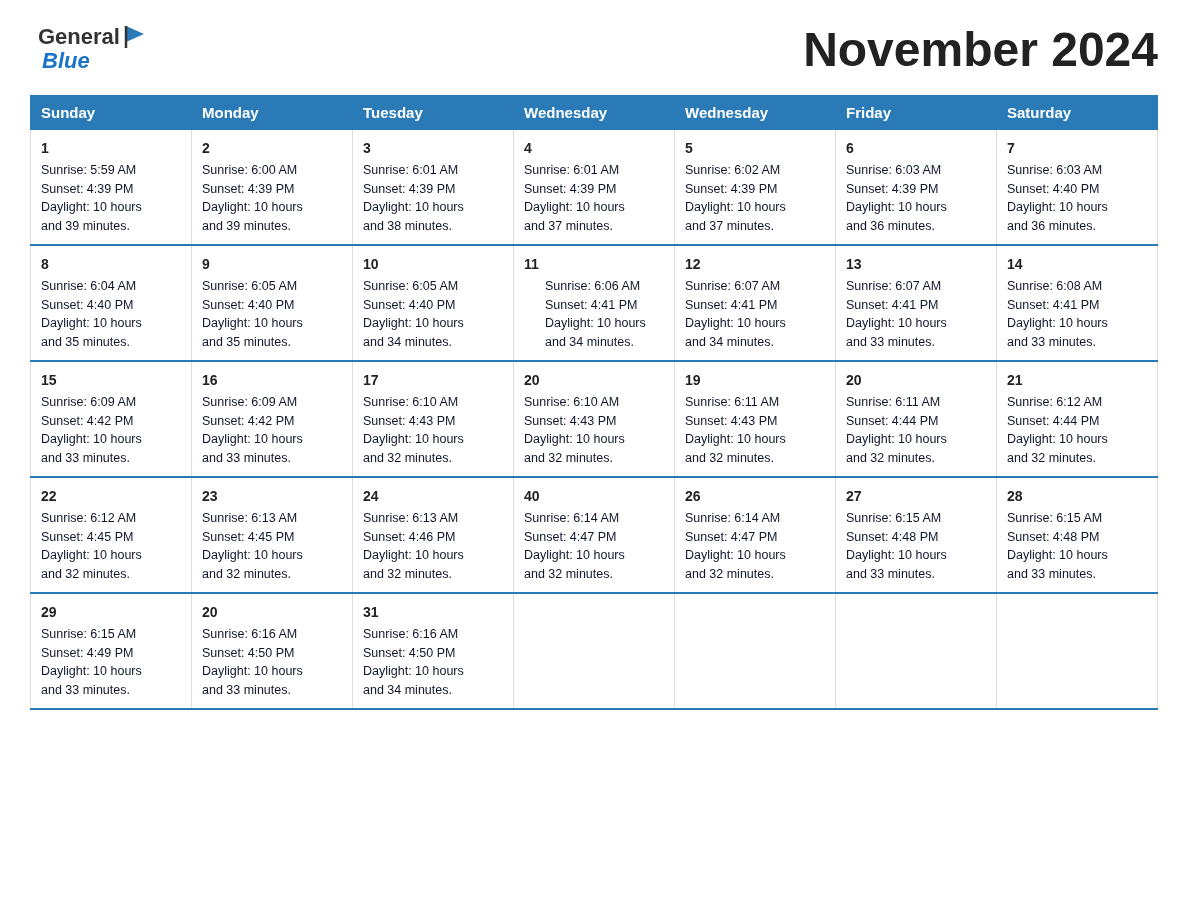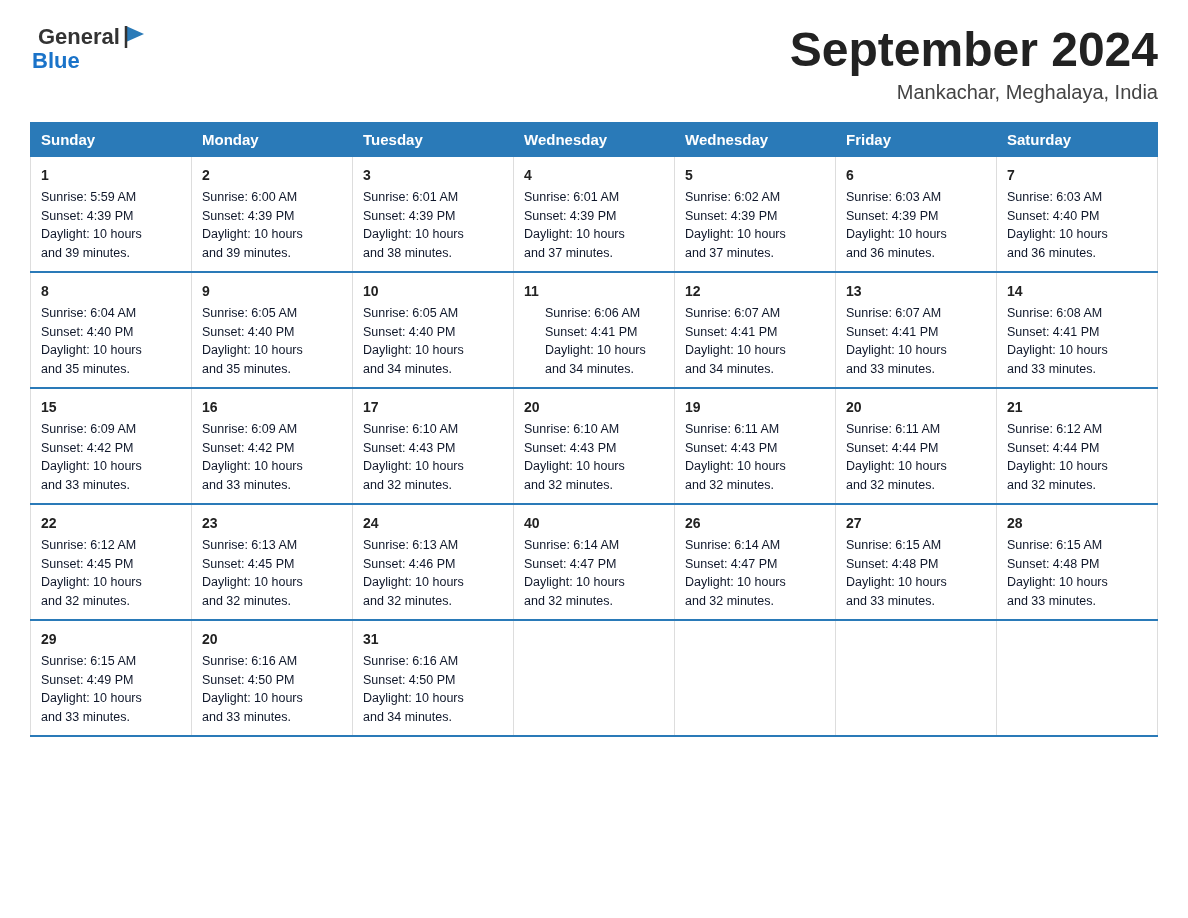--- a/index.html
+++ b/index.html
@@ -96,26 +96,25 @@
 <div class="header">
   <div class="logo">
     <div style="display:flex;flex-direction:column;align-items:flex-start;">
       <div style="display:flex;align-items:flex-start;margin-left:8px;">
         <span class="logo-text-general">General</span>
         <svg width="26" height="26" viewBox="0 0 26 26" style="margin-left:2px;margin-bottom:2px;">
           <polygon points="4,2 22,10 4,18" fill="#2a7ab8"></polygon>
           <line x1="4" y1="2" x2="4" y2="24" stroke="#333" stroke-width="2.5"></line>
         </svg>
       </div>
-      <span class="logo-text-blue" style="margin-top:-4px;margin-left:2px;">Blue</span>
+      <span class="logo-text-blue" style="margin-top:-4px;margin-left:12px;font-style:italic;">Blue</span>
     </div>
   </div>
   <div class="title-block">
-    <div class="month-title">September 2024</div>
-    <div class="location-title">Mankachar, Meghalaya, India</div>
+    <div class="month-title">November 2024</div>
   </div>
 </div>
 
 <table>
   <thead>
     <tr>
     <th>Sunday</th>
         <th>Monday</th>
         <th>Tuesday</th>
         <th>Wednesday</th>

